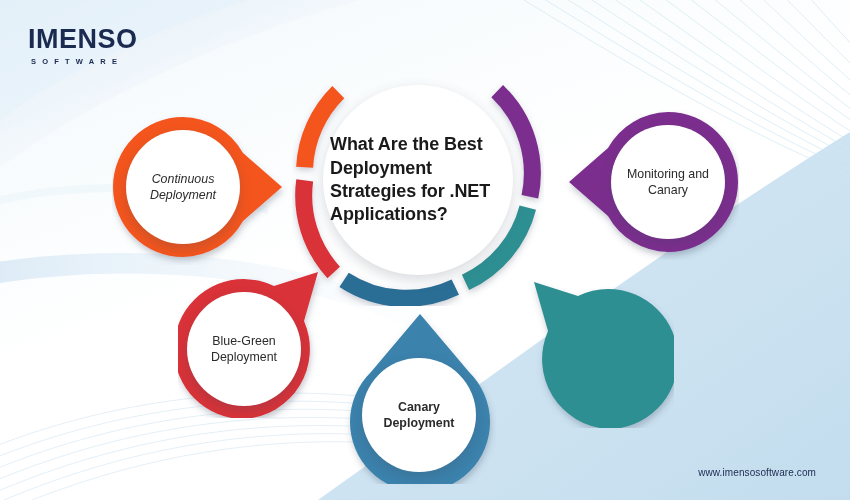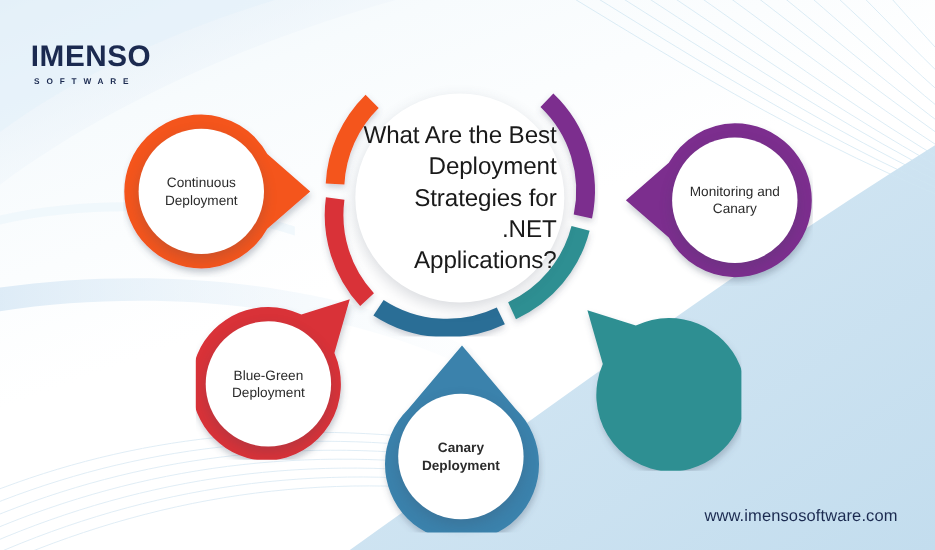--- a/index.html
+++ b/index.html
@@ -19,41 +19,40 @@
       linear-gradient(160deg, #eef6fb 0%, #f7fbfd 18%, #ffffff 46%, #ffffff 100%);
   }
   #bg-svg { position:absolute; inset:0; width:850px; height:500px; }
 
   
   #logo {
     position:absolute; left:28px; top:26px;
     color:#1b2a50;
     line-height:1;
     user-select:none;
-    margin-top:12px;
   }
   #logo .word {
     font-size:27px;
     font-weight:700;
     letter-spacing:0.5px;
     color:#1b2a50;
   }
   #logo .sub {
     font-size:7.5px;
     font-weight:700;
     letter-spacing:6.2px;
     color:#1b2a50;
     margin-top:5px;
     margin-left:3px;
   }
 
   
   #site-url {
     position:absolute; right:34px; bottom:22px;
-    font-size:15px;
+    font-size:10px;
     color:#1b2a50;
     letter-spacing:0.1px;
   }
 
   
   #hub {
     position:absolute;
     left:292px; top:54px;
     width:252px; height:252px;
   }
@@ -62,23 +61,23 @@
     position:absolute;
     left:31px; top:31px;
     width:190px; height:190px;
     border-radius:50%;
     background:#ffffff;
     box-shadow:0 5px 14px rgba(60,70,90,0.20);
     display:flex; align-items:center; justify-content:center;
   }
   #hub-title {
     width:176px;
-    text-align:right;
-    font-size:22px;
-    font-weight:400;
+    text-align:left;
+    font-size:18px;
+    font-weight:700;
     line-height:1.30;
     color:#1a1a1a;
     letter-spacing:-0.1px;
   }
 
   
   .node { position:absolute; }
   .node .bubble { position:absolute; inset:0; }
   .node .disc {
     position:absolute;
@@ -88,21 +87,21 @@
     display:flex; align-items:center; justify-content:center;
   }
   .node .lbl {
     text-align:center;
     font-size:12.4px;
     line-height:1.33;
     color:#2b2b2b;
   }
 
   
-  #node-cd   { left:112px; top:96px;  width:186px; height:156px; }
+  #node-cd   { left:112px; top:109px;  width:186px; height:156px;font-style:italic; }
   #node-cd   .disc { left:14px; top:21px; width:114px; height:114px; }
   #node-cd   .lbl  { width:104px; }
 
   #node-ml   { left:553px; top:104px; width:186px; height:156px; }
   #node-ml   .disc { left:58px; top:21px; width:114px; height:114px; }
   #node-ml   .lbl  { width:104px; }
 
   #node-bg   { left:178px; top:266px; width:164px; height:152px; }
   #node-bg   .disc { left:9px; top:26px; width:114px; height:114px; }
   #node-bg   .lbl  { width:106px; }

